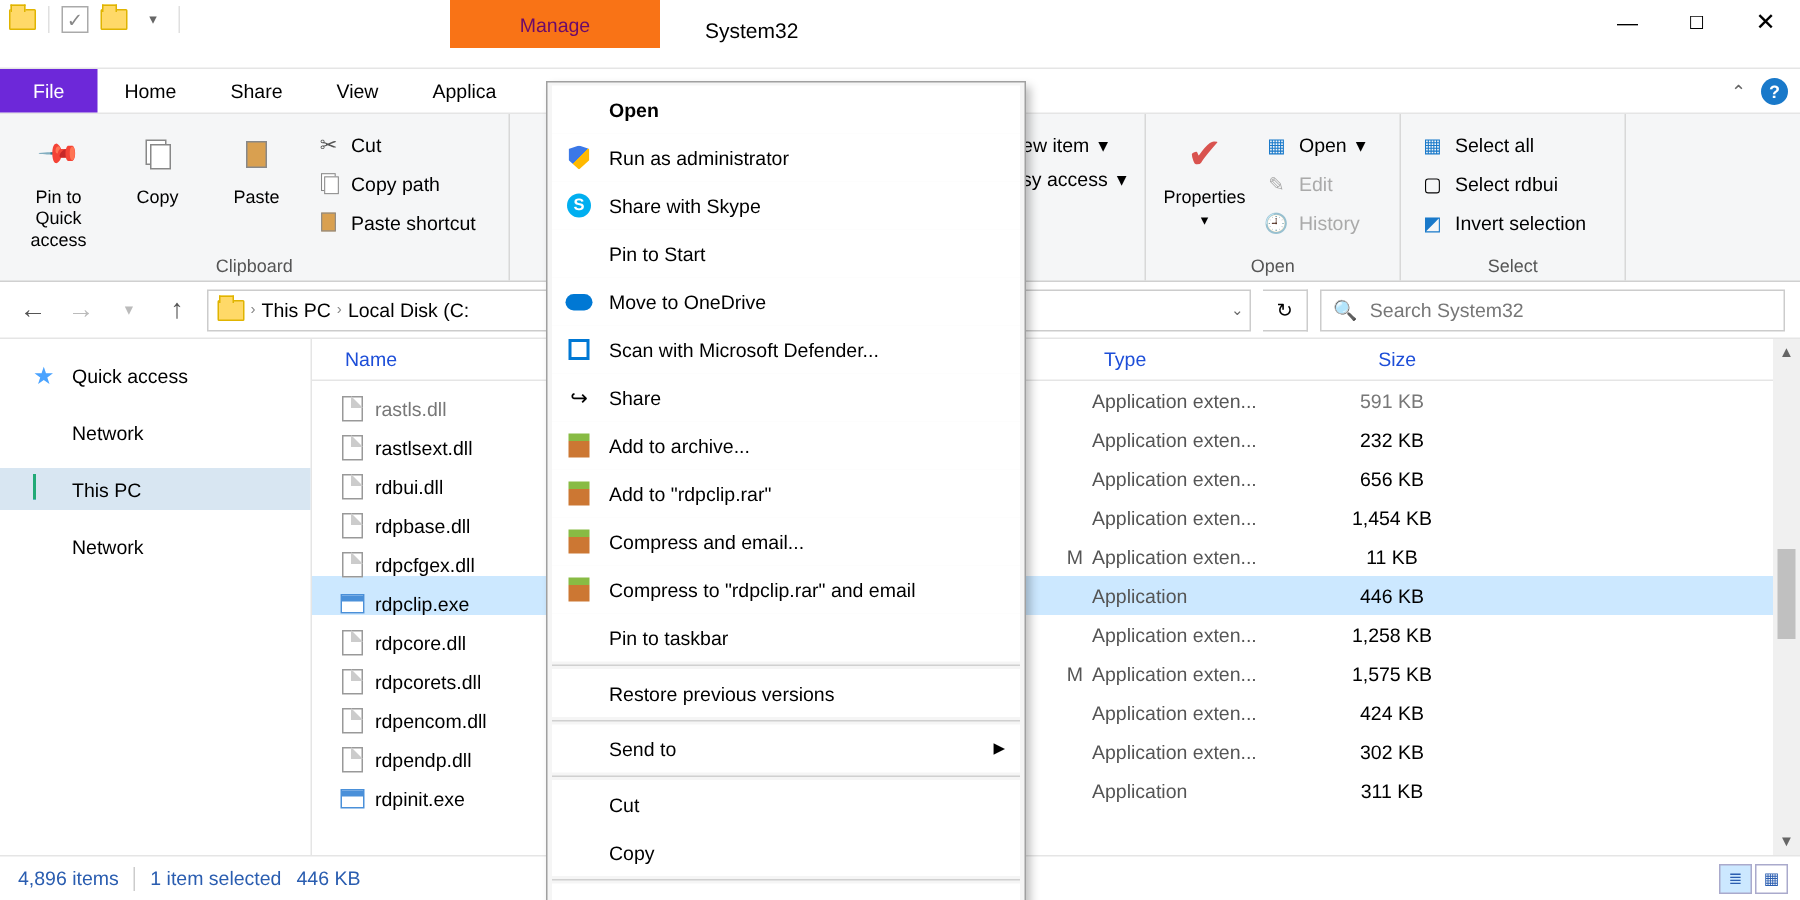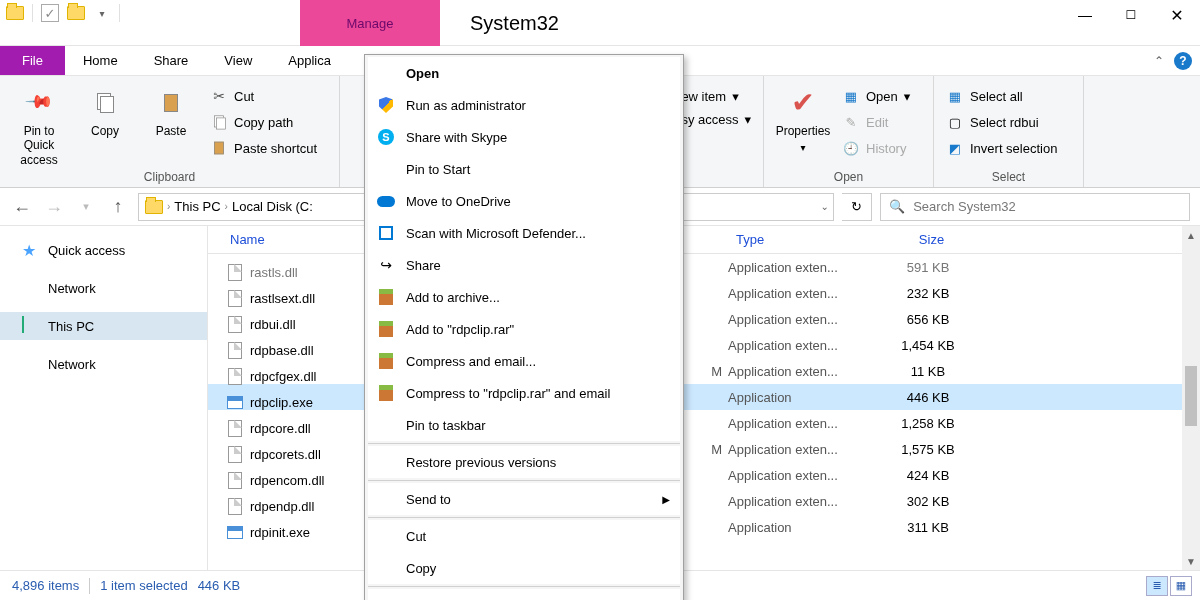--- a/index.html
+++ b/index.html
@@ -3,28 +3,28 @@
 <meta charset="utf-8">
 <style>
 * { margin: 0; padding: 0; box-sizing: border-box; font-family: "Segoe UI", Tahoma, sans-serif; }
 body { width: 1200px; height: 600px; background: #fff; overflow: hidden; position: relative; font-size: 13px; color: #000; }
 
 
 .titlebar { height: 46px; display: flex; align-items: flex-start; background: #fff; border-bottom: 1px solid #e5e5e5; position: relative; }
 .qat { display:flex; align-items:center; padding: 4px 6px; gap: 8px; }
 .qat-icon { width:18px; height:18px; display:flex; align-items:center; justify-content:center; }
 .qat-sep { width:1px; height:18px; background:#e0e0e0; }
-.manage-tab { position:absolute; left:300px; top:0; width:140px; height:46px; background:#ec4899; display:flex; align-items:center; justify-content:center; color:#6b096b; font-size:13px; }
-.title-text { position:absolute; left:470px; top:12px; font-size:20px; }
+.manage-tab { position:absolute; left:300px; top:0; width:140px; height:32px; background:#f97316; display:flex; align-items:center; justify-content:center; color:#6b096b; font-size:13px; }
+.title-text { position:absolute; left:470px; top:12px; font-size:14px; }
 .win-controls { position:absolute; right:0; top:0; display:flex; }
 .win-btn { width:46px; height:30px; display:flex; align-items:center; justify-content:center; font-size:14px; }
 
 
 .tabs { height:30px; display:flex; align-items:center; background:#fff; border-bottom:1px solid #e5e5e5; position:relative; }
-.tab-file { background:#a21caf; color:#fff; padding:0 22px; height:100%; display:flex; align-items:center; font-size:13px; }
+.tab-file { background:#6d28d9; color:#fff; padding:0 22px; height:100%; display:flex; align-items:center; font-size:13px; }
 .tab { padding:0 18px; height:100%; display:flex; align-items:center; font-size:13px; }
 .help-icon { position:absolute; right:8px; top:6px; width:18px; height:18px; background:#1979ca; color:#fff; border-radius:50%; display:flex; align-items:center; justify-content:center; font-size:12px; font-weight:bold; }
 .chevron-up { position:absolute; right:36px; top:8px; font-size:12px; color:#666; }
 
 
 .ribbon { height:112px; background:#f5f6f7; display:flex; border-bottom:1px solid #d0d0d0; }
 .group { border-right:1px solid #d8d8d8; padding:4px 8px 0 8px; display:flex; flex-direction:column; justify-content:space-between; }
 .group-body { display:flex; gap:4px; }
 .group-label { text-align:center; font-size:12px; color:#555; padding:3px 0; }
 .big-btn { width:62px; display:flex; flex-direction:column; align-items:center; gap:4px; padding-top:6px; font-size:12px; text-align:center; line-height:1.2; }

